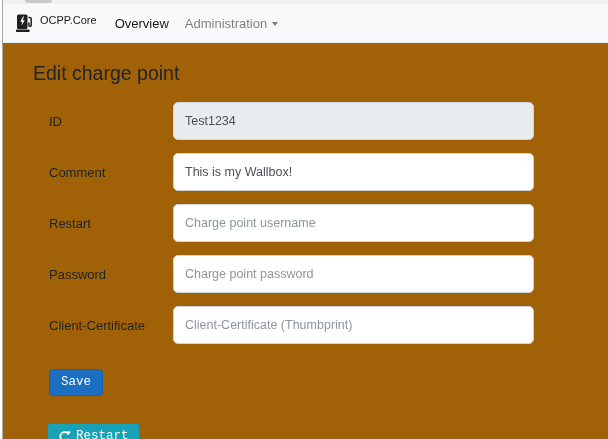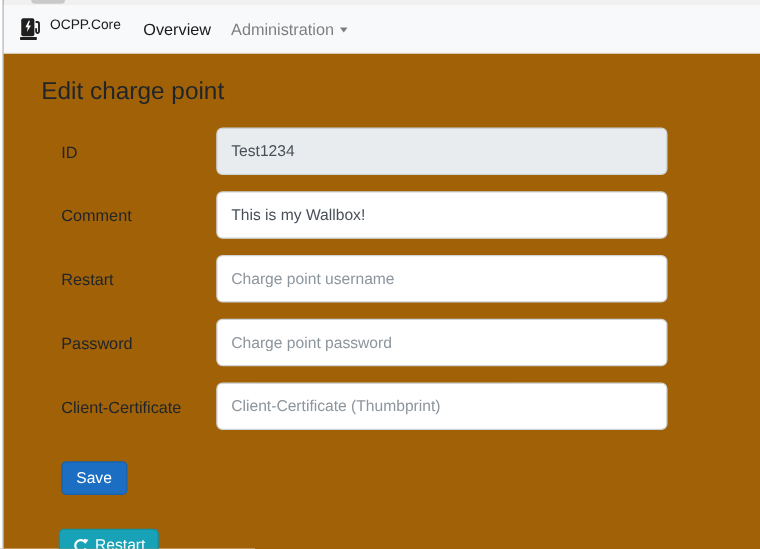--- a/index.html
+++ b/index.html
@@ -44,21 +44,21 @@
   .form-label { width: 124px; font-size: 13px; color: #212529; }
   .form-input {
     width: 361px; height: 38px;
     border: 1px solid #ced4da; border-radius: 5px;
     padding: 0 11px; font-size: 12.5px; color: #495057;
     font-family: inherit; background: #fff; outline: none;
   }
   .form-input::placeholder { color: #8d959d; }
   .form-input:disabled { background: #e9ecef; color: #495057; }
 
-  .btn { display: inline-flex; align-items: center; gap: 5px; border-radius: 4px; color: #fff; font-size: 12.5px; font-family: Liberation Sans, sans-serif; cursor: pointer; line-height: 15px; }
+  .btn { display: inline-flex; align-items: center; gap: 5px; border-radius: 4px; color: #fff; font-size: 12.5px; font-family: Liberation Mono, monospace; cursor: pointer; line-height: 15px; }
   .btn-primary { background: #1b6ec2; border: 1px solid #1861ac; padding: 5px 11px; margin: 12px 0 0 16px; }
   .btn-info { background: #17a2b8; border: 1px solid #148ea1; padding: 5px 10px; }
   .actions { display: flex; margin: 27px 0 16px 14px; }
   .btn-unlock { margin-left: 69px; }
   .btn .ico { display: inline-flex; }
 </style>
 </head>
 <body>
 
 <div class="top-strip"></div>

